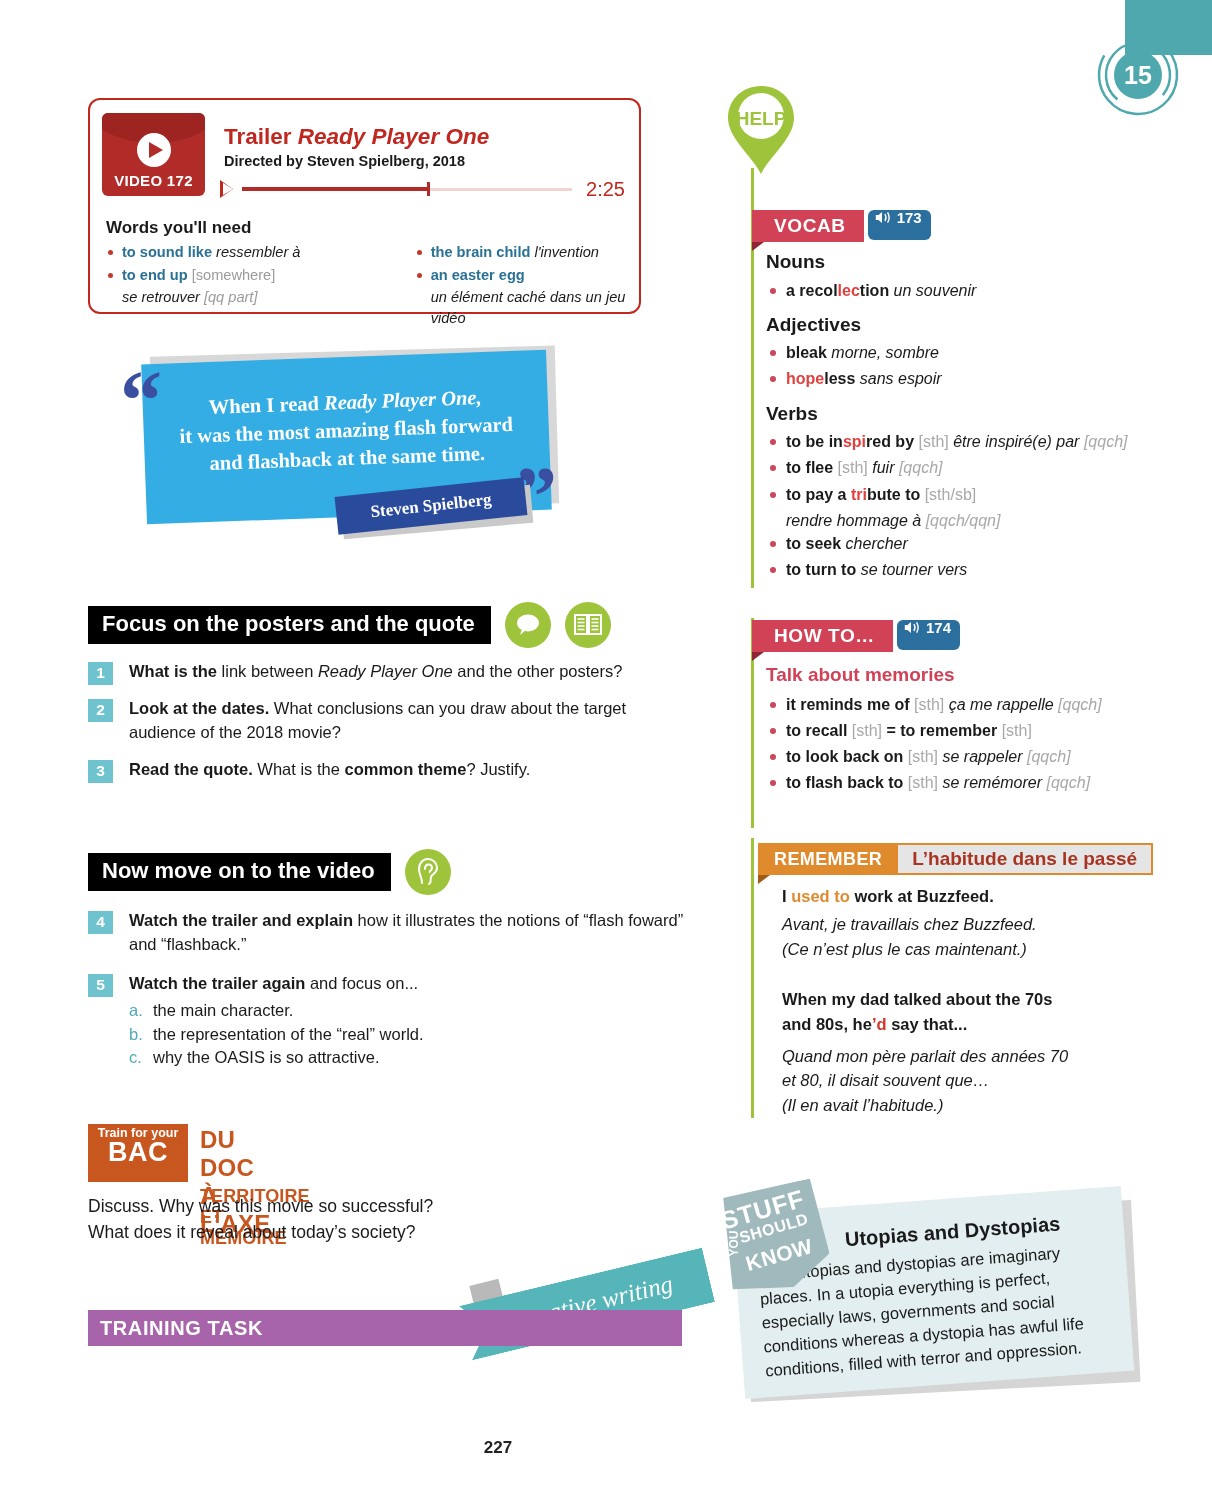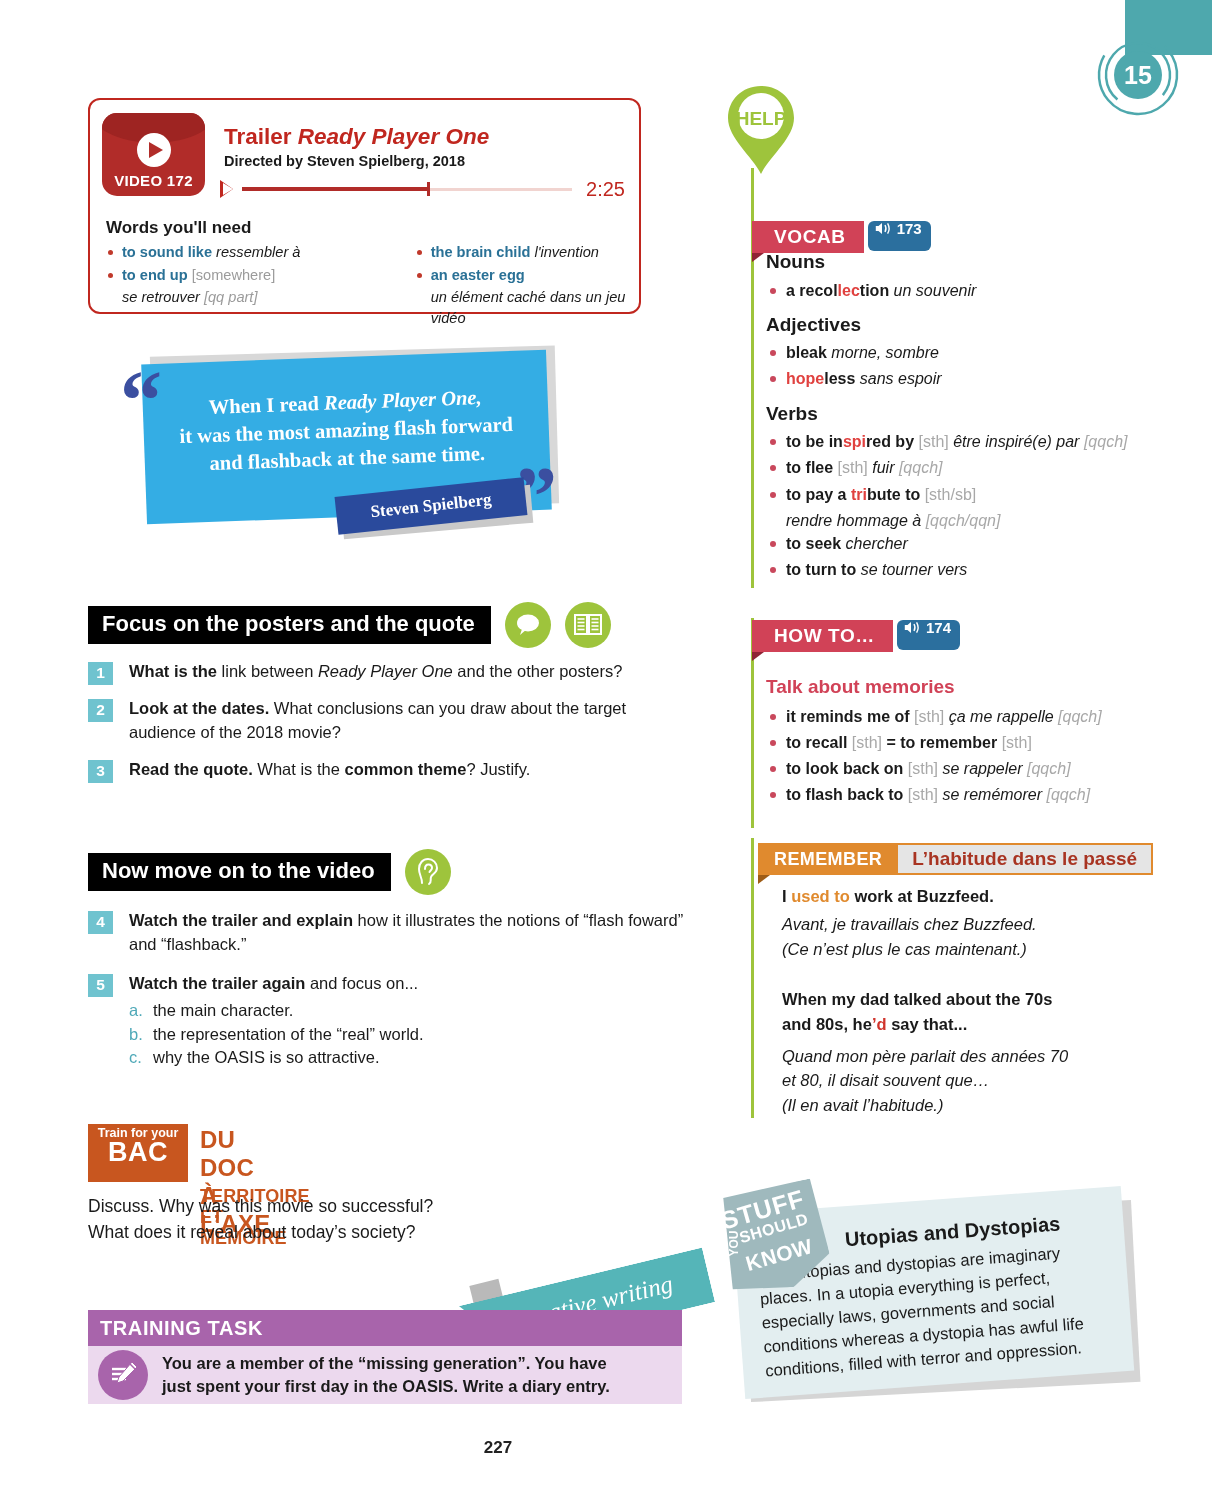--- a/index.html
+++ b/index.html
@@ -28,21 +28,21 @@
   
   .video-box {
     position: absolute; left: 88px; top: 98px;
     width: 553px; height: 216px;
     border: 2px solid #c0271f; border-radius: 12px;
     background: #fff;
   }
   .video-thumb {
     position: absolute; left: 12px; top: 13px;
     width: 103px; height: 83px;
-    background: #b12c29; border-radius: 15px;
+    background: #b12c29; border-radius: 6px;
     overflow: hidden;
   }
   .video-thumb .curve {
     position: absolute; left: -14px; top: -42px;
     width: 132px; height: 72px; border-radius: 50%;
     background: #9e2422;
   }
   .play-circle {
     position: absolute; left: 50%; top: 20px; transform: translateX(-50%);
     width: 34px; height: 34px; border-radius: 50%; background: #fff;
@@ -499,51 +499,36 @@
     </div>
   </div>
 
   <div class="ribbon-wrap">
     <div class="ribbon-shadow"></div>
     <div class="ribbon">
         <span>Creative writing</span>
       </div>
   </div>
   <div class="tt-head">TRAINING TASK</div>
-  <div class="tt-body">
-    <div class="tt-icon">
-      <svg width="34" height="34" viewBox="0 0 34 34">
-        <line x1="6" y1="11" x2="20" y2="11" stroke="#fff" stroke-width="2.4"></line>
-        <line x1="6" y1="16" x2="20" y2="16" stroke="#fff" stroke-width="2.4"></line>
-        <line x1="6" y1="21" x2="20" y2="21" stroke="#fff" stroke-width="2.4"></line>
-        <path d="M26 4 L31 9 L17 23 L11 25 L13 19 Z" fill="#fff" stroke="#a864ab" stroke-width="1"></path>
-        <line x1="24" y1="6" x2="29" y2="11" stroke="#a864ab" stroke-width="1.4"></line>
-      </svg>
-    </div>
-    <div class="tt-text">
-      <div>You are a member of the “missing generation”. You have</div>
-      <div>just spent your first day in the OASIS. Write a diary entry.</div>
-    </div>
-  </div>
 
   <div class="page-num">227</div>
 
   <div class="help-pin">
     <svg width="78" height="96" viewBox="0 0 78 96">
       <path d="M39 4 C20 4 6 18 6 36 C6 56 30 74 39 92 C48 74 72 56 72 36 C72 18 58 4 39 4 Z" fill="#9ec43c"></path>
       <circle cx="39" cy="34" r="23" fill="#ffffff"></circle>
       <text x="39" y="43" text-anchor="middle" font-family="Liberation Sans, sans-serif" font-size="19" font-weight="bold" fill="#9ec43c">HELP</text>
     </svg>
   </div>
 
   <div class="spine s1"></div>
   <div class="spine s2"></div>
   <div class="spine s3"></div>
 
-  <div class="banner" style="left:752px; top:221px;">
+  <div class="banner" style="left:752px; top:210px;">
     <div class="banner-tab">VOCAB</div>
     <div class="audio-badge">
       <svg width="17" height="15" viewBox="0 0 17 15">
         <path d="M7 2 L3.5 5 L0.8 5 L0.8 10 L3.5 10 L7 13 Z" fill="#fff"></path>
         <path d="M10 4 Q12 7.5 10 11" fill="none" stroke="#fff" stroke-width="1.4"></path>
         <path d="M12.6 2.3 Q15.6 7.5 12.6 12.7" fill="none" stroke="#fff" stroke-width="1.4"></path>
       </svg>
       <span>173</span>
     </div>
   </div>
@@ -571,21 +556,21 @@
       <svg width="17" height="15" viewBox="0 0 17 15">
         <path d="M7 2 L3.5 5 L0.8 5 L0.8 10 L3.5 10 L7 13 Z" fill="#fff"></path>
         <path d="M10 4 Q12 7.5 10 11" fill="none" stroke="#fff" stroke-width="1.4"></path>
         <path d="M12.6 2.3 Q15.6 7.5 12.6 12.7" fill="none" stroke="#fff" stroke-width="1.4"></path>
       </svg>
       <span>174</span>
     </div>
   </div>
 
   <div class="rlist" style="top:657px; width:380px;">
-    <div class="howto-title" style="margin-top:16px">Talk about memories</div>
+    <div class="howto-title" style="margin-top:4px">Talk about memories</div>
     <div class="rli"><b>it reminds me of </b><span class="gray">[sth] </span><i>ça me rappelle </i><span class="gray" style="font-style:italic">[qqch]</span></div>
     <div class="rli"><b>to recall </b><span class="gray">[sth] </span><b>= to remember </b><span class="gray">[sth]</span></div>
     <div class="rli"><b>to look back on </b><span class="gray">[sth] </span><i>se rappeler </i><span class="gray" style="font-style:italic">[qqch]</span></div>
     <div class="rli"><b>to flash back to </b><span class="gray">[sth] </span><i>se remémorer </i><span class="gray" style="font-style:italic">[qqch]</span></div>
   </div>
 
   <div class="rem-banner">
     <div class="rem-tab">REMEMBER</div>
     <div class="rem-title-box">L’habitude dans le passé</div>
   </div>

